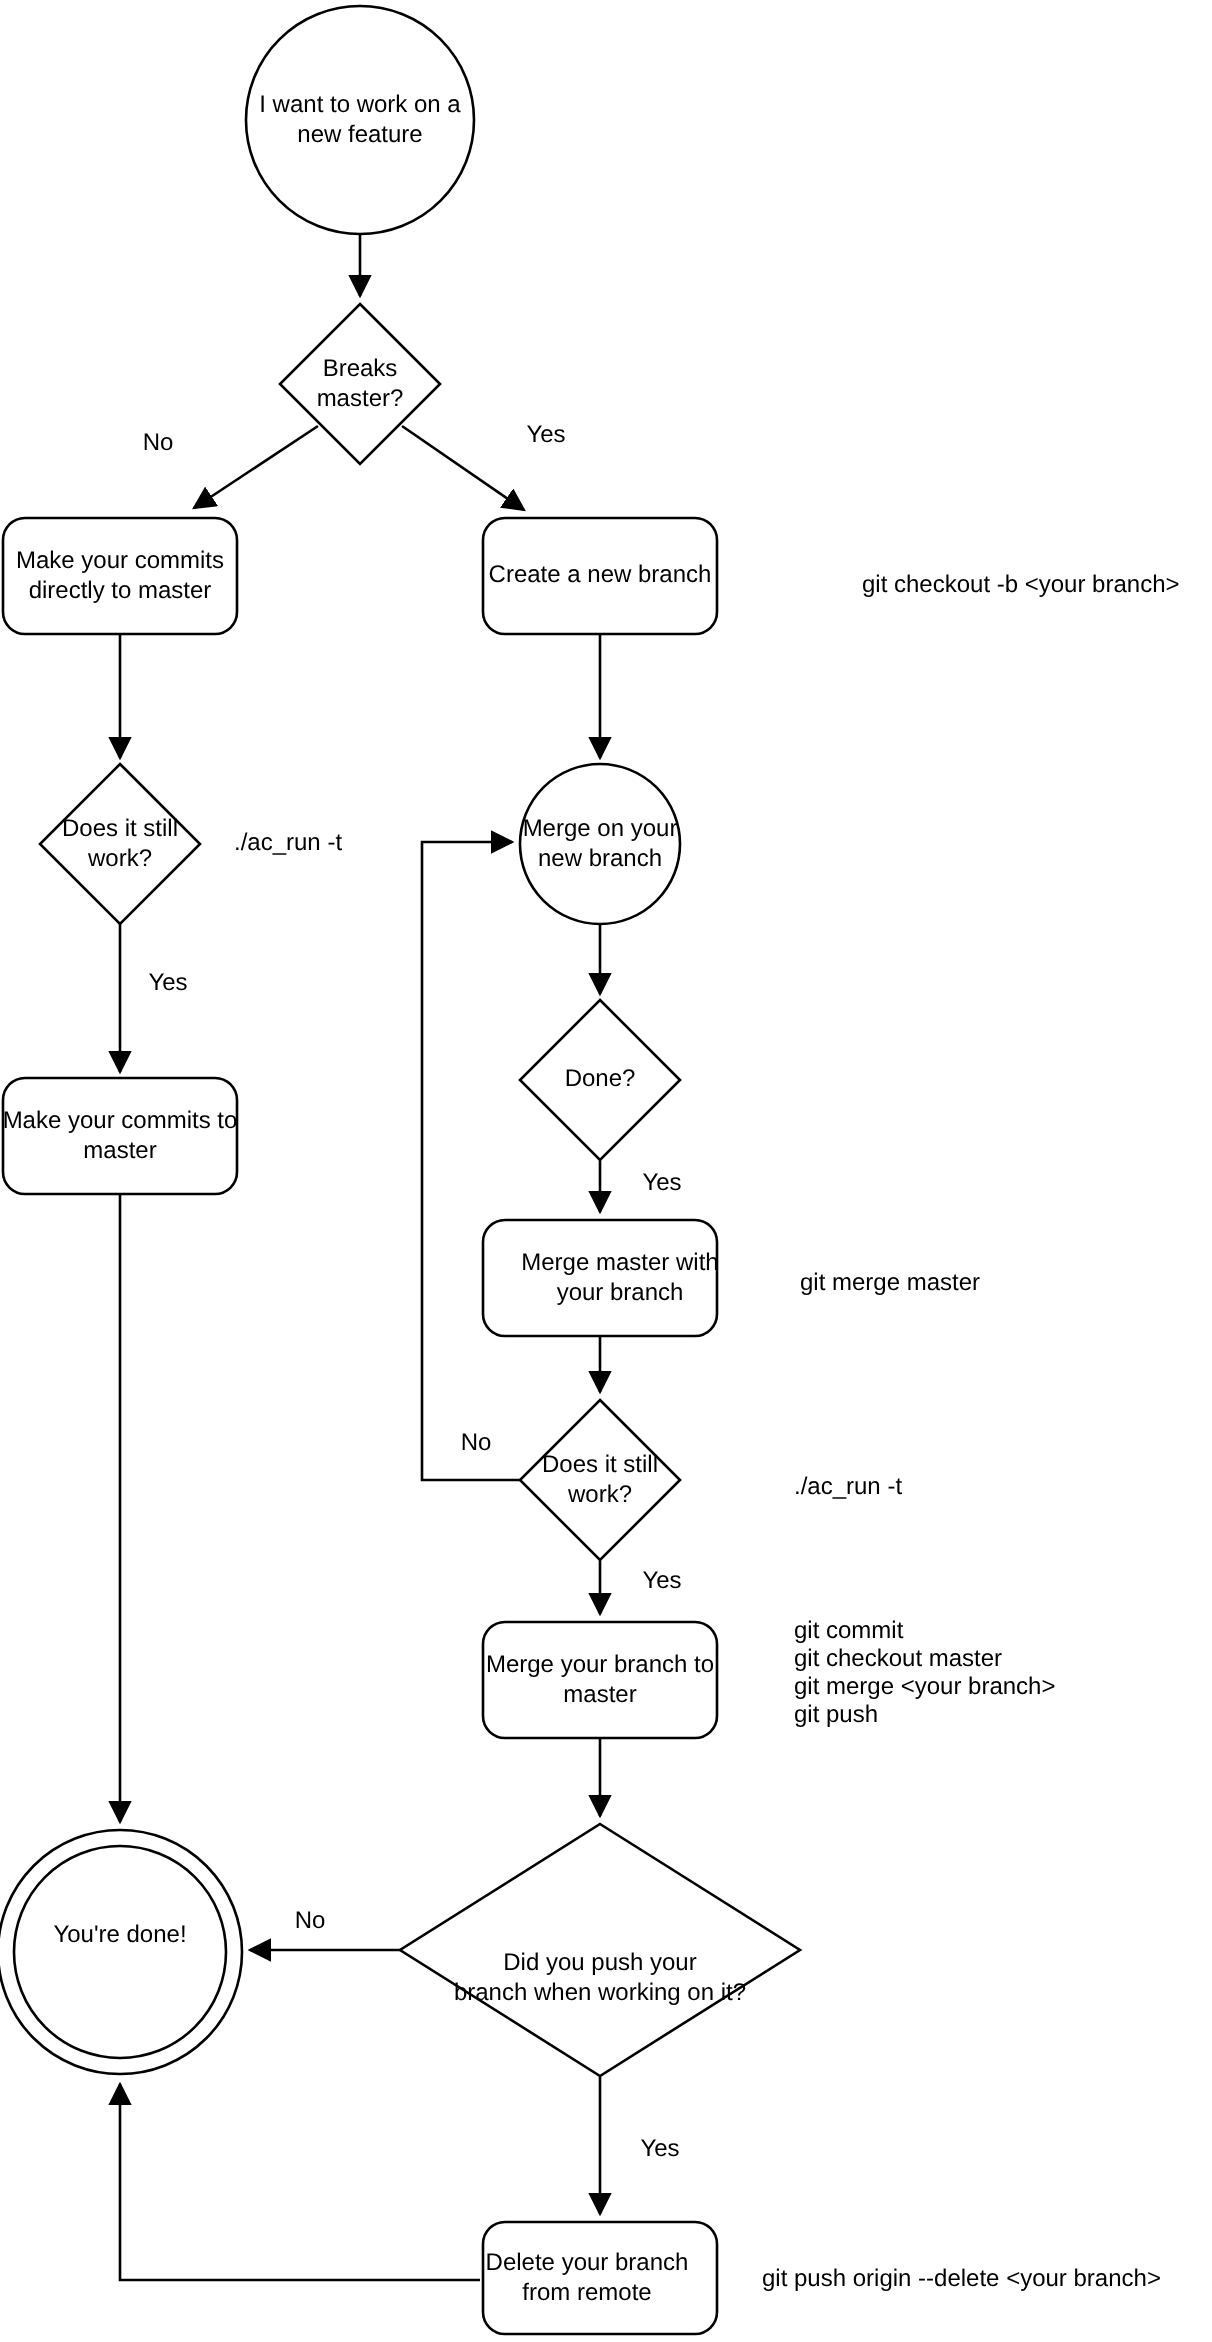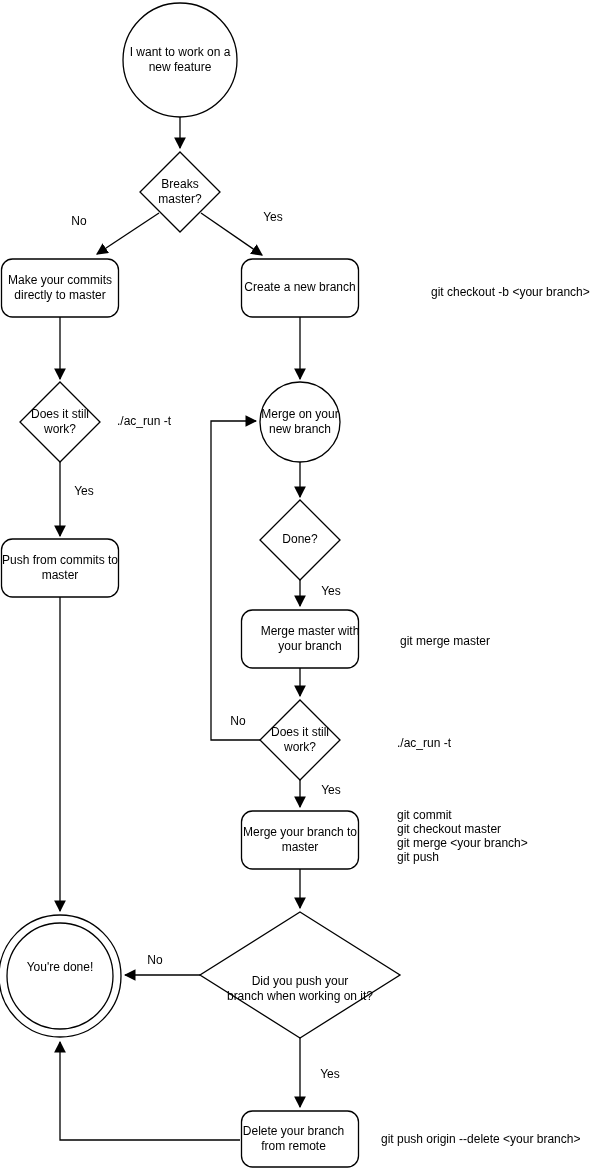--- a/index.html
+++ b/index.html
@@ -86,21 +86,21 @@
 new feature</div>
   <div class="lbl" style="left:130px; top:177px; width:100px;">Breaks
 master?</div>
   <div class="lbl" style="left:0px;   top:273px; width:120px;text-align:center;">Make your commits
 directly to master</div>
   <div class="lbl" style="left:240px; top:280px; width:120px;">Create a new branch</div>
   <div class="lbl" style="left:0px;   top:407px; width:120px;">Does it still
 work?</div>
   <div class="lbl" style="left:240px; top:407px; width:120px;">Merge on your
 new branch</div>
-  <div class="lbl" style="left:0px;   top:553px; width:120px;">Push from commits to
+  <div class="lbl" style="left:0px;   top:553px; width:120px;">Make your commits to
 master</div>
   <div class="lbl" style="left:260px; top:532px; width:80px;">Done?</div>
   <div class="lbl" style="left:240px; top:624px; width:140px;">Merge master with
 your branch</div>
   <div class="lbl" style="left:240px; top:725px; width:120px;">Does it still
 work?</div>
   <div class="lbl" style="left:240px; top:825px; width:120px;">Merge your branch to
 master</div>
   <div class="lbl" style="left:200px; top:960px; width:200px;margin-top:14px;">Did you push your
 branch when working on it?</div>

